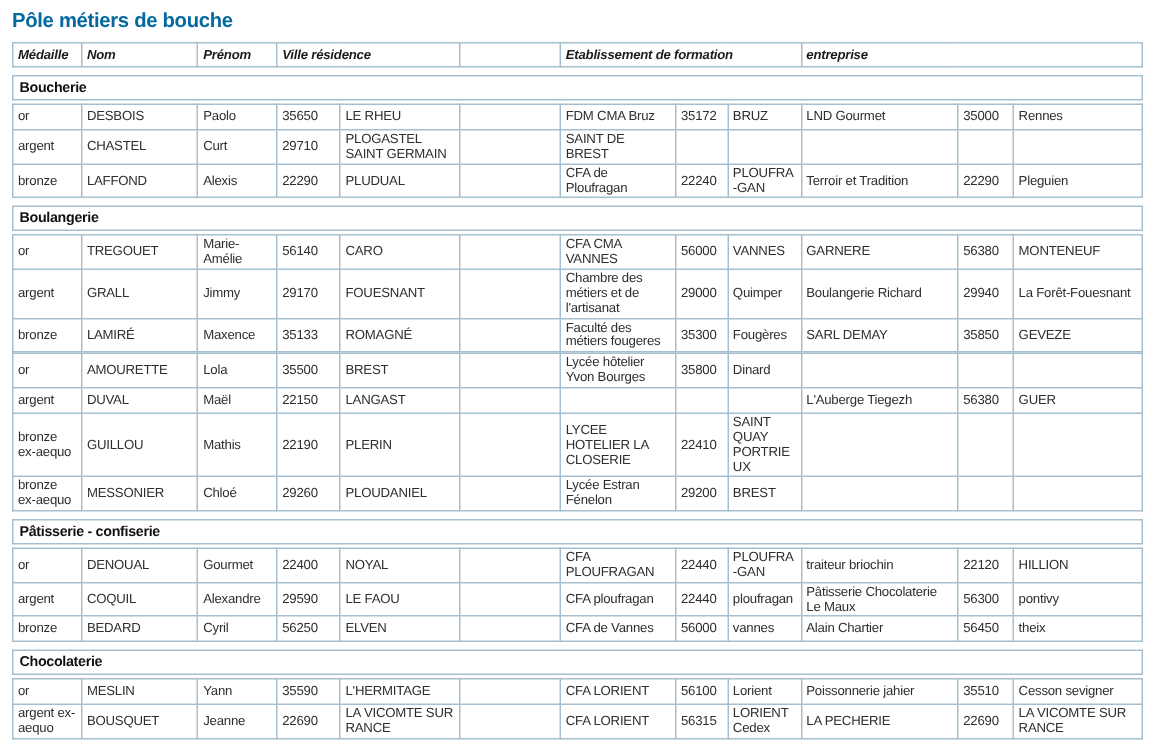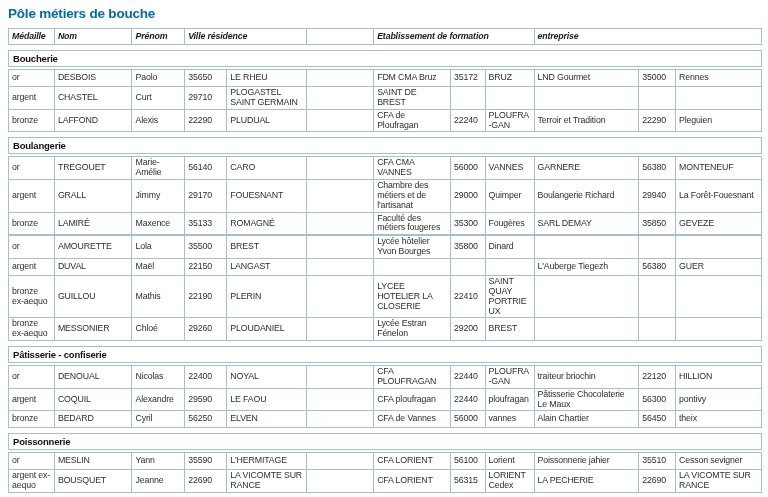--- a/index.html
+++ b/index.html
@@ -276,21 +276,21 @@
           <col style="width:4.6%">
           <col style="width:6.5%">
           <col style="width:13.9%">
           <col style="width:4.9%">
           <col style="width:11.4%">
         </colgroup>
       <tbody>
           <tr>
         <td>or</td>
         <td>DENOUAL</td>
-        <td>Nicolas</td>
+        <td>Gourmet</td>
         <td>22400</td>
         <td>NOYAL</td>
         <td></td>
         <td>CFA PLOUFRAGAN</td>
         <td>22440</td>
         <td>PLOUFRA-GAN</td>
         <td>traiteur briochin</td>
         <td>22120</td>
         <td>HILLION</td>
       </tr>
@@ -320,21 +320,21 @@
         <td>vannes</td>
         <td>Alain Chartier</td>
         <td>56450</td>
         <td>theix</td>
       </tr>
     </tbody>
       </table>
   </div>
 
   <div class="section">
-    <div class="sect-title">Poissonnerie</div>
+    <div class="sect-title">Chocolaterie</div>
     <table class="tbl">
       <colgroup>
           <col style="width:6.1%">
           <col style="width:10.3%">
           <col style="width:7.0%">
           <col style="width:5.6%">
           <col style="width:10.6%">
           <col style="width:8.9%">
           <col style="width:10.2%">
           <col style="width:4.6%">

